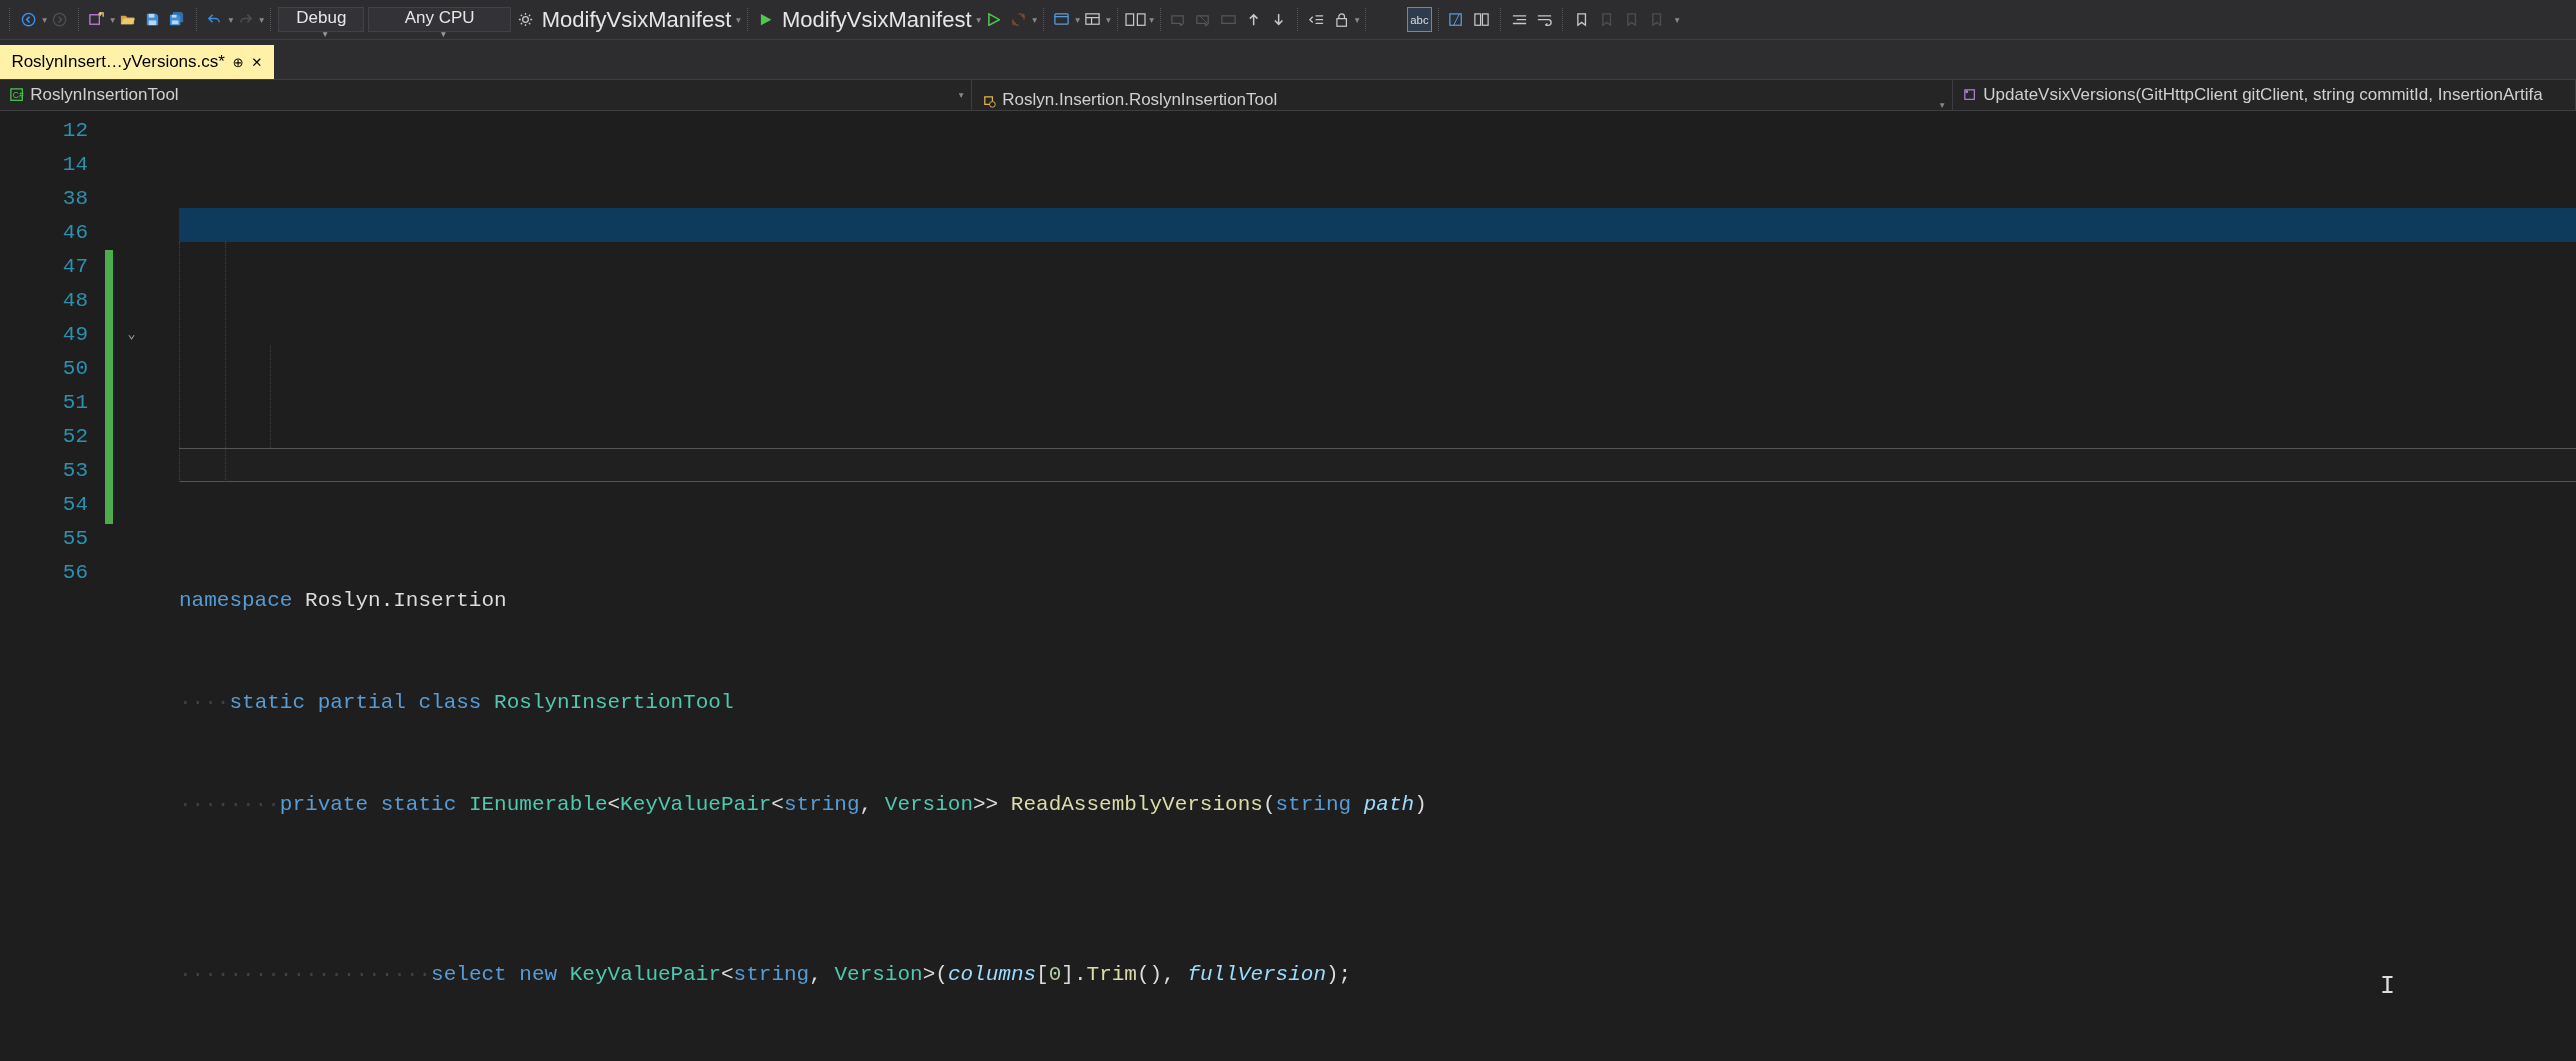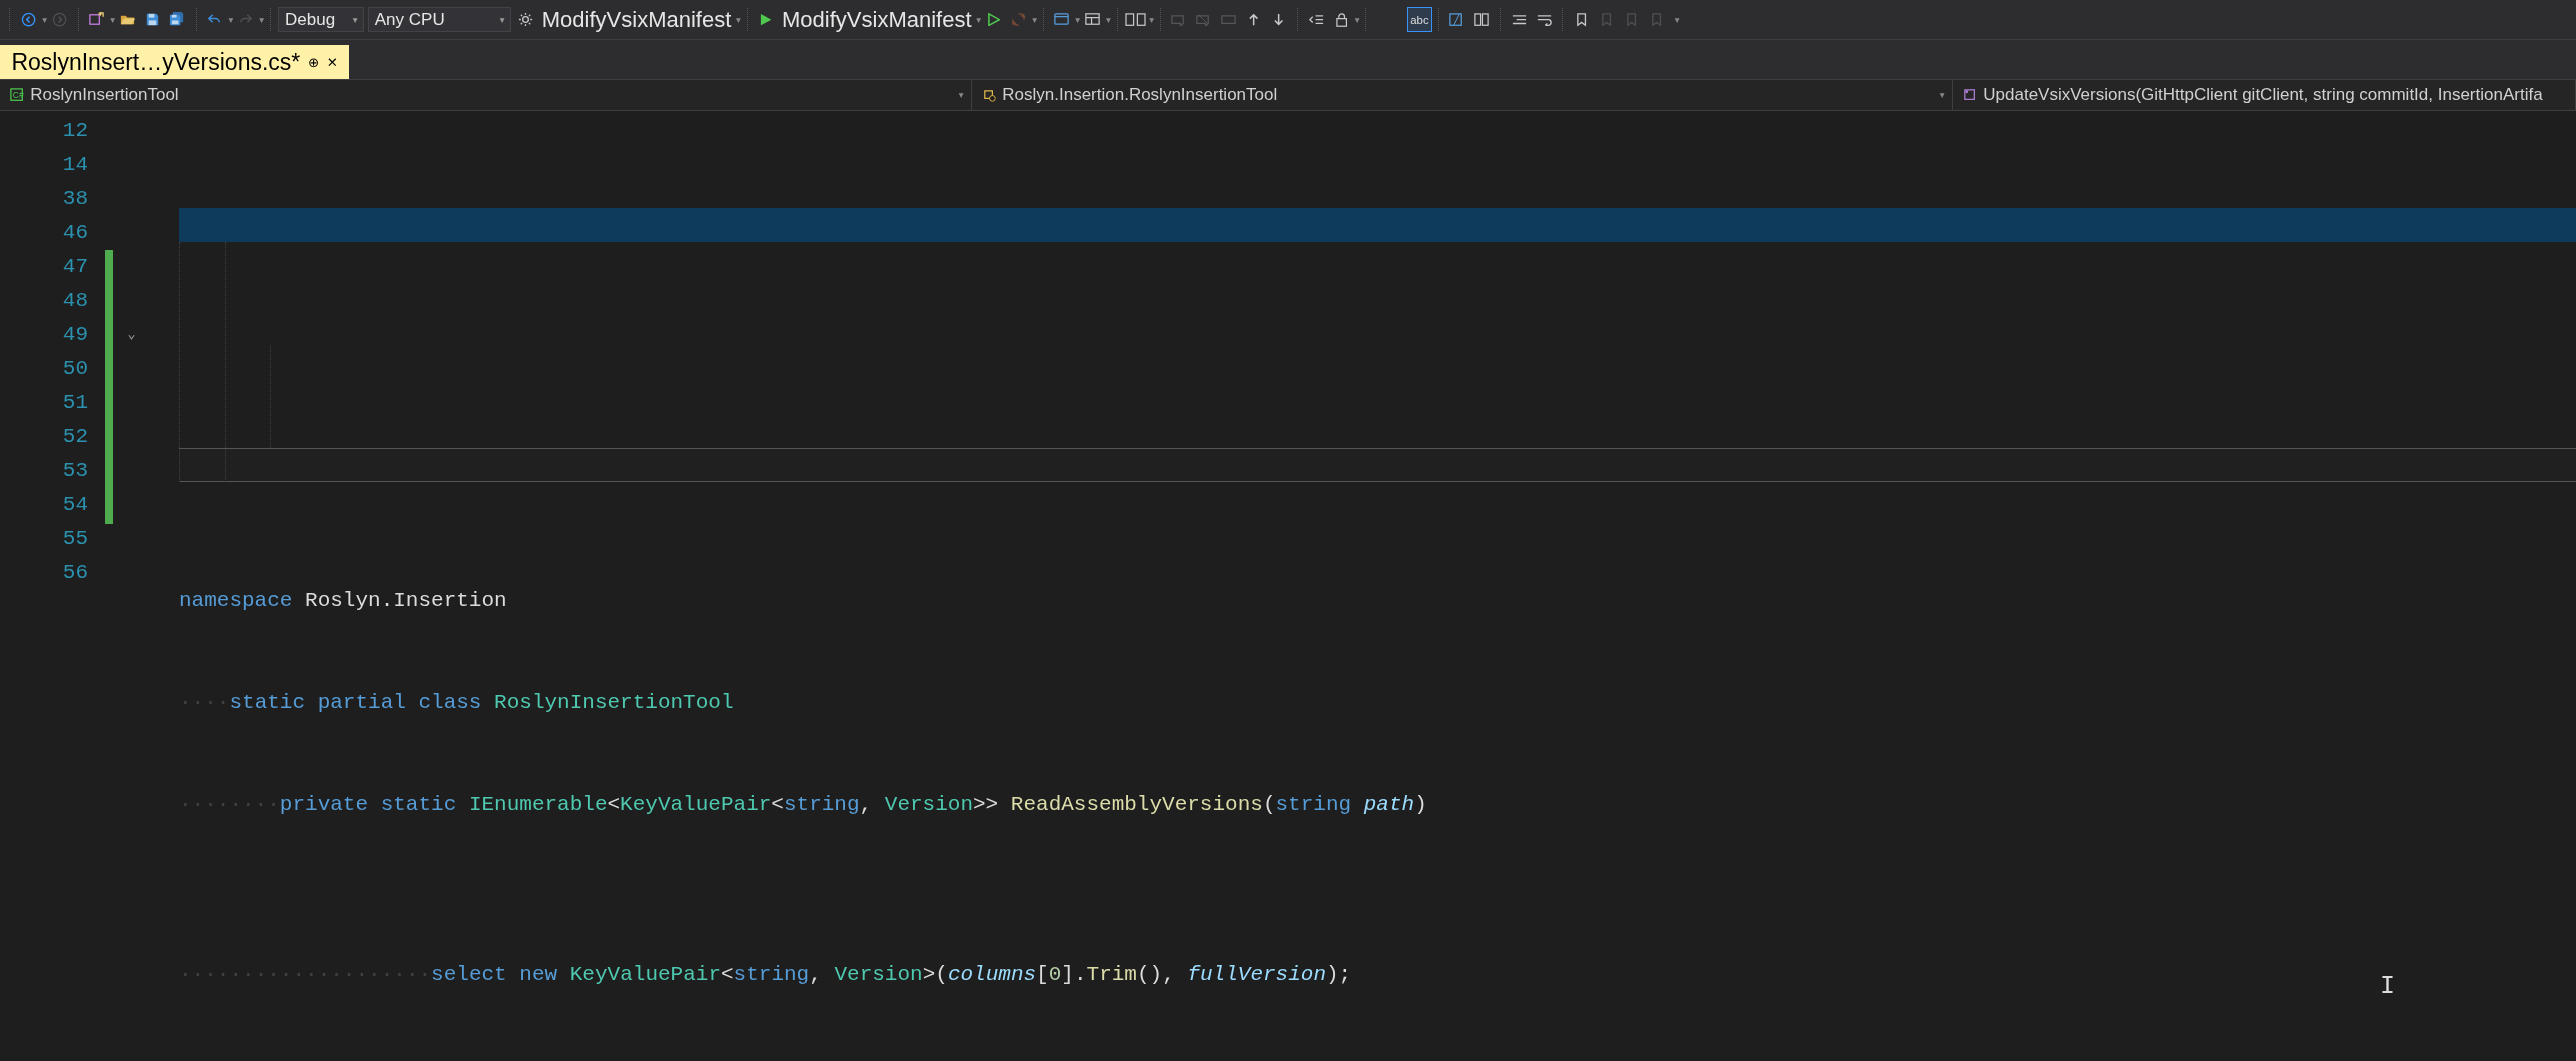--- a/index.html
+++ b/index.html
@@ -64,20 +64,21 @@
   .tb-dd { font-size:9.5px; color:#888; margin-left:1px; }
   .tb-combo {
     display:flex; align-items:center;
     background:var(--dropdown-bg);
     border:1px solid var(--dropdown-border);
     height:25px; padding:0 5.7px;
     color:#E6E6E6; font-size:17px;
     min-width:86px;
     justify-content:space-between;
     margin:0 1.9px;
+    flex-direction:column;
   }
   .tb-combo span.arrow { font-size:9.5px; color:#999; margin-left:7.6px; }
   .tb-label { font-size:22px; color:#E6E6E6; padding:0 3.8px; white-space:nowrap;}
   .tb-icon-box {
     width:25px;height:25px;display:flex;align-items:center;justify-content:center;margin-left:35px;
   }
   .tb-icon-highlight {
     border:1px solid #3794FF;
     background:rgba(55,148,255,.15);
   }
@@ -91,21 +92,21 @@
   }
   .tab {
     display:flex; align-items:center;
     height:34px; padding:0 11.4px;
     background: #1E1E1E;
     border-top:3.8px solid var(--bg-tab-active-top);
     color:#000;
     position:relative;
     gap:7.6px;
   }
-  .tab .name { color:#1E1E1E; font-size:23px;}
+  .tab .name { color:#1E1E1E; font-size:17px;}
   
   .tab {
     background: linear-gradient(to bottom, var(--bg-tab-active-top) 0, var(--bg-tab-active-top) 100%);
     border-top:none;
   }
   .tab .name { color:#000; }
   .tab .pin, .tab .close { color:#000; font-size:13.3px; cursor:pointer;}
   
   
   .navbar {
@@ -118,21 +119,21 @@
   .nav-dd {
     display:flex; align-items:center;
     padding:0 7.6px;
     color:#D0D0D0;
     border-right:1px solid var(--toolbar-border);
     gap:5.7px;
     white-space:nowrap;
     overflow:hidden;
   }
   .nav-dd:first-child { width:972px; }
-  .nav-dd:nth-child(2){ width:981px; }
+  .nav-dd:nth-child(2){ width:981px;align-items:flex-end; }
   .nav-dd:last-child  { flex:1; }
   .nav-dd .arrow { margin-left:auto; font-size:9.5px; color:#888;}
   .nav-icon { width:17px;height:17px; display:flex;align-items:center;justify-content:center;}
 
   
   .editor {
     display:flex;
     height: calc(1061px - 40px - 40px - 30.5px);
     background:var(--bg-editor);
     font-family: Consolas, "Courier New", monospace;

